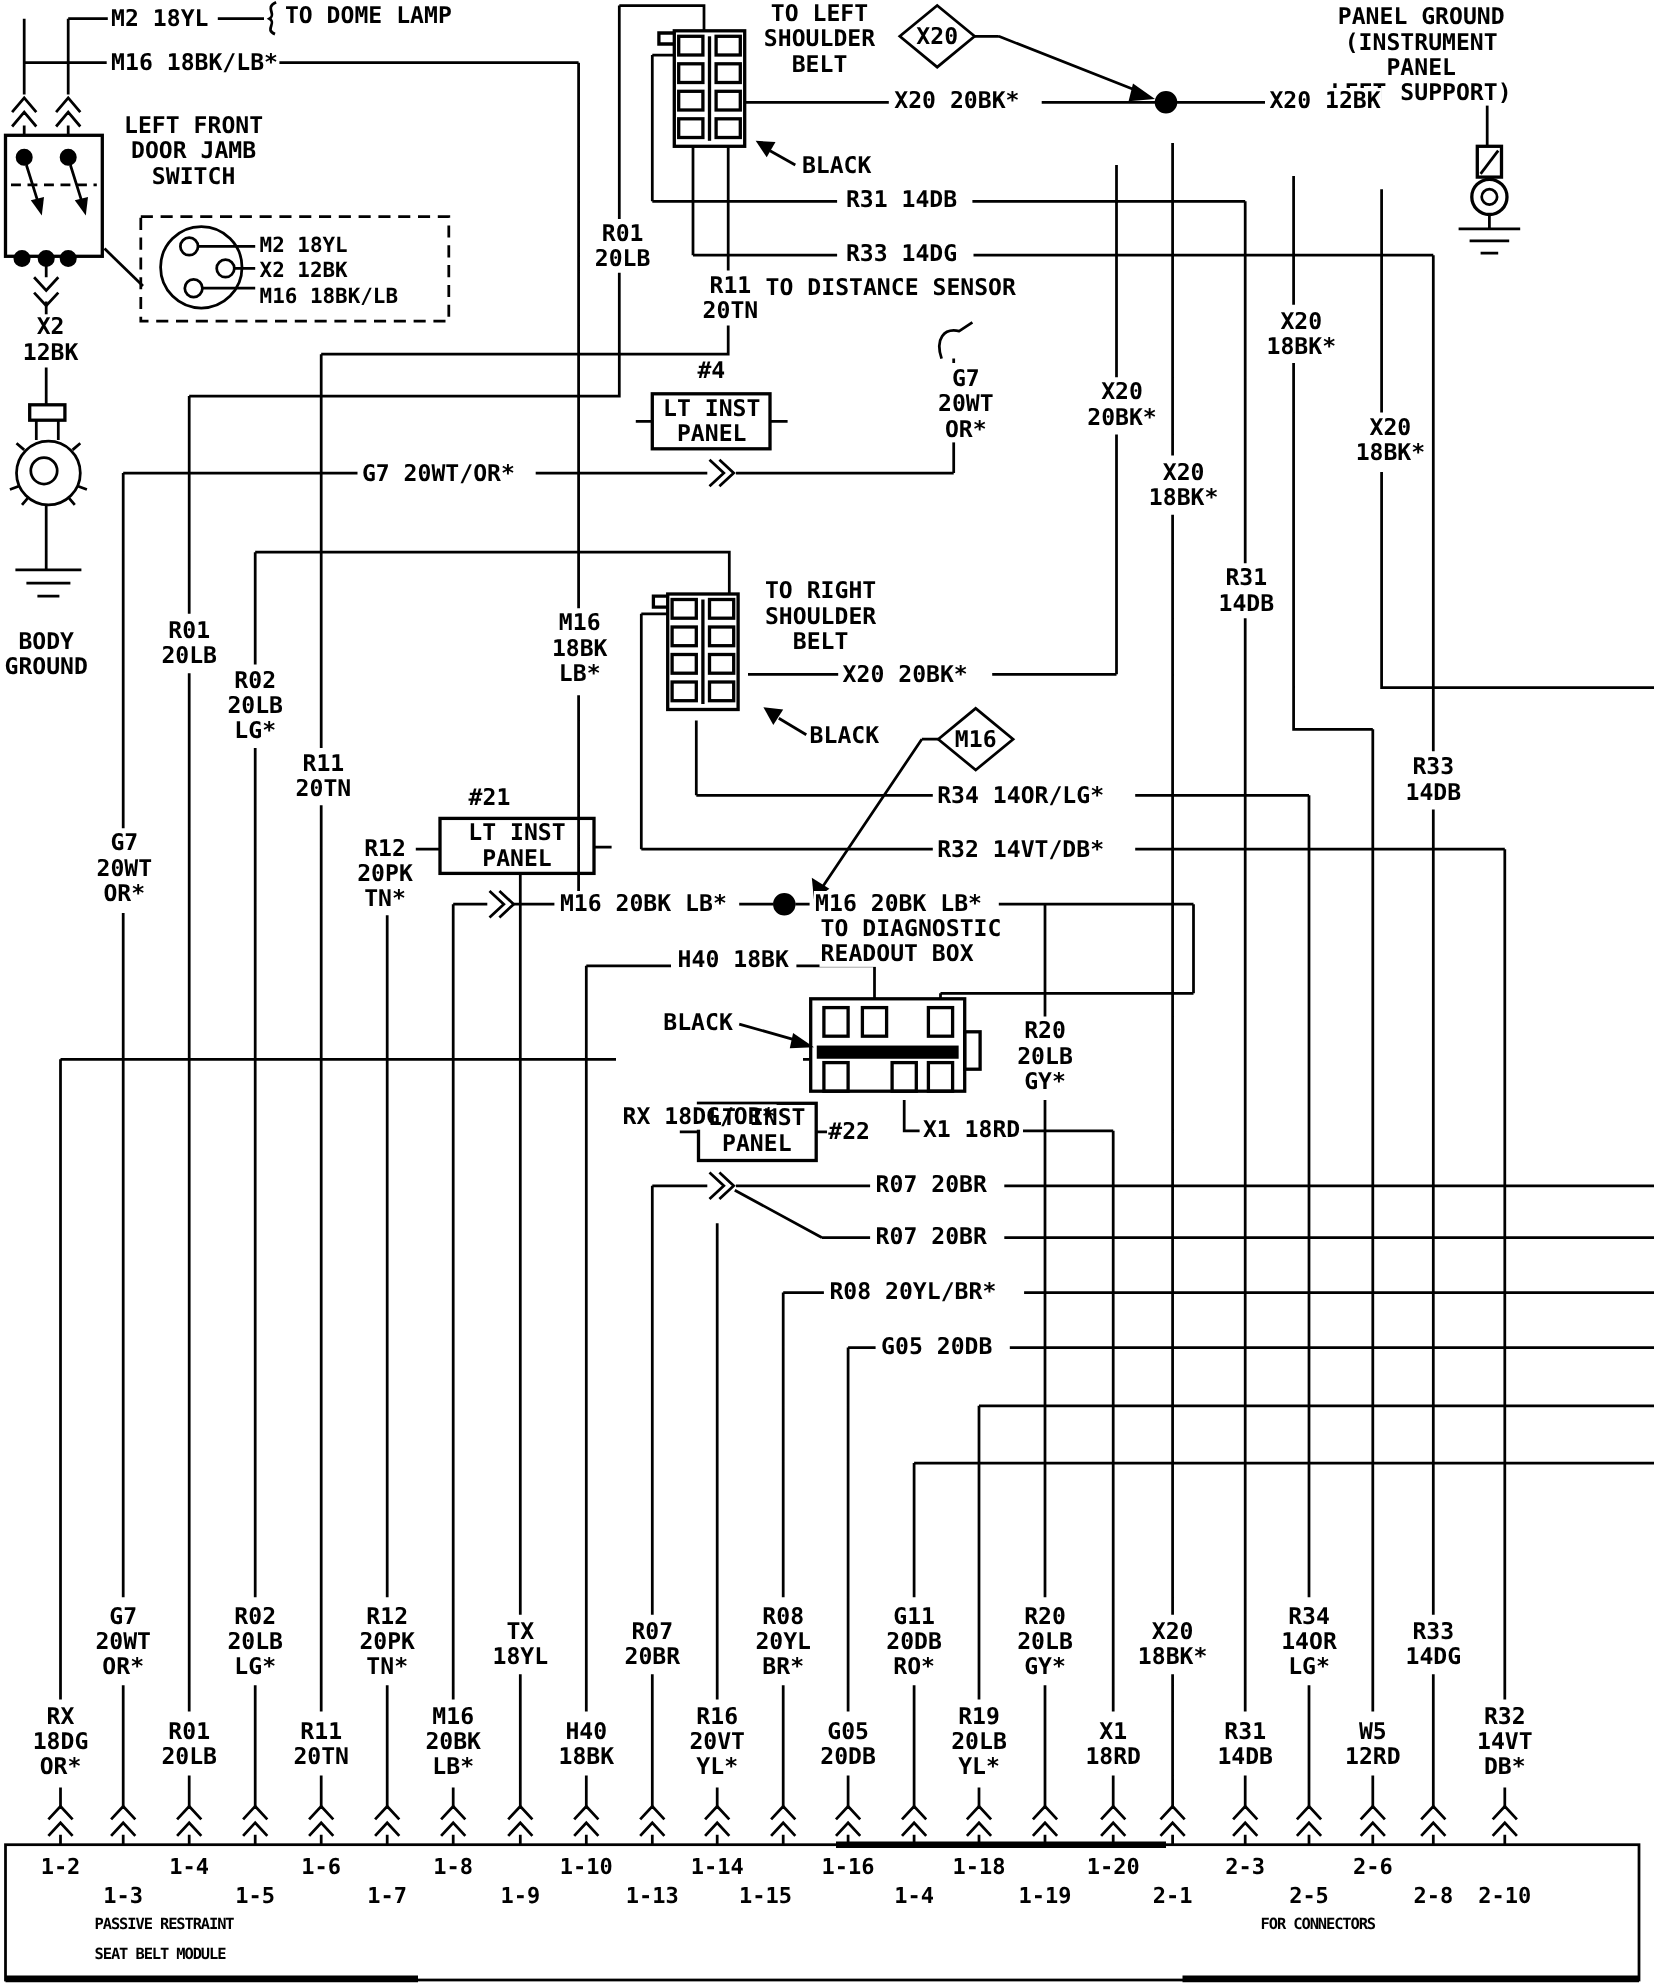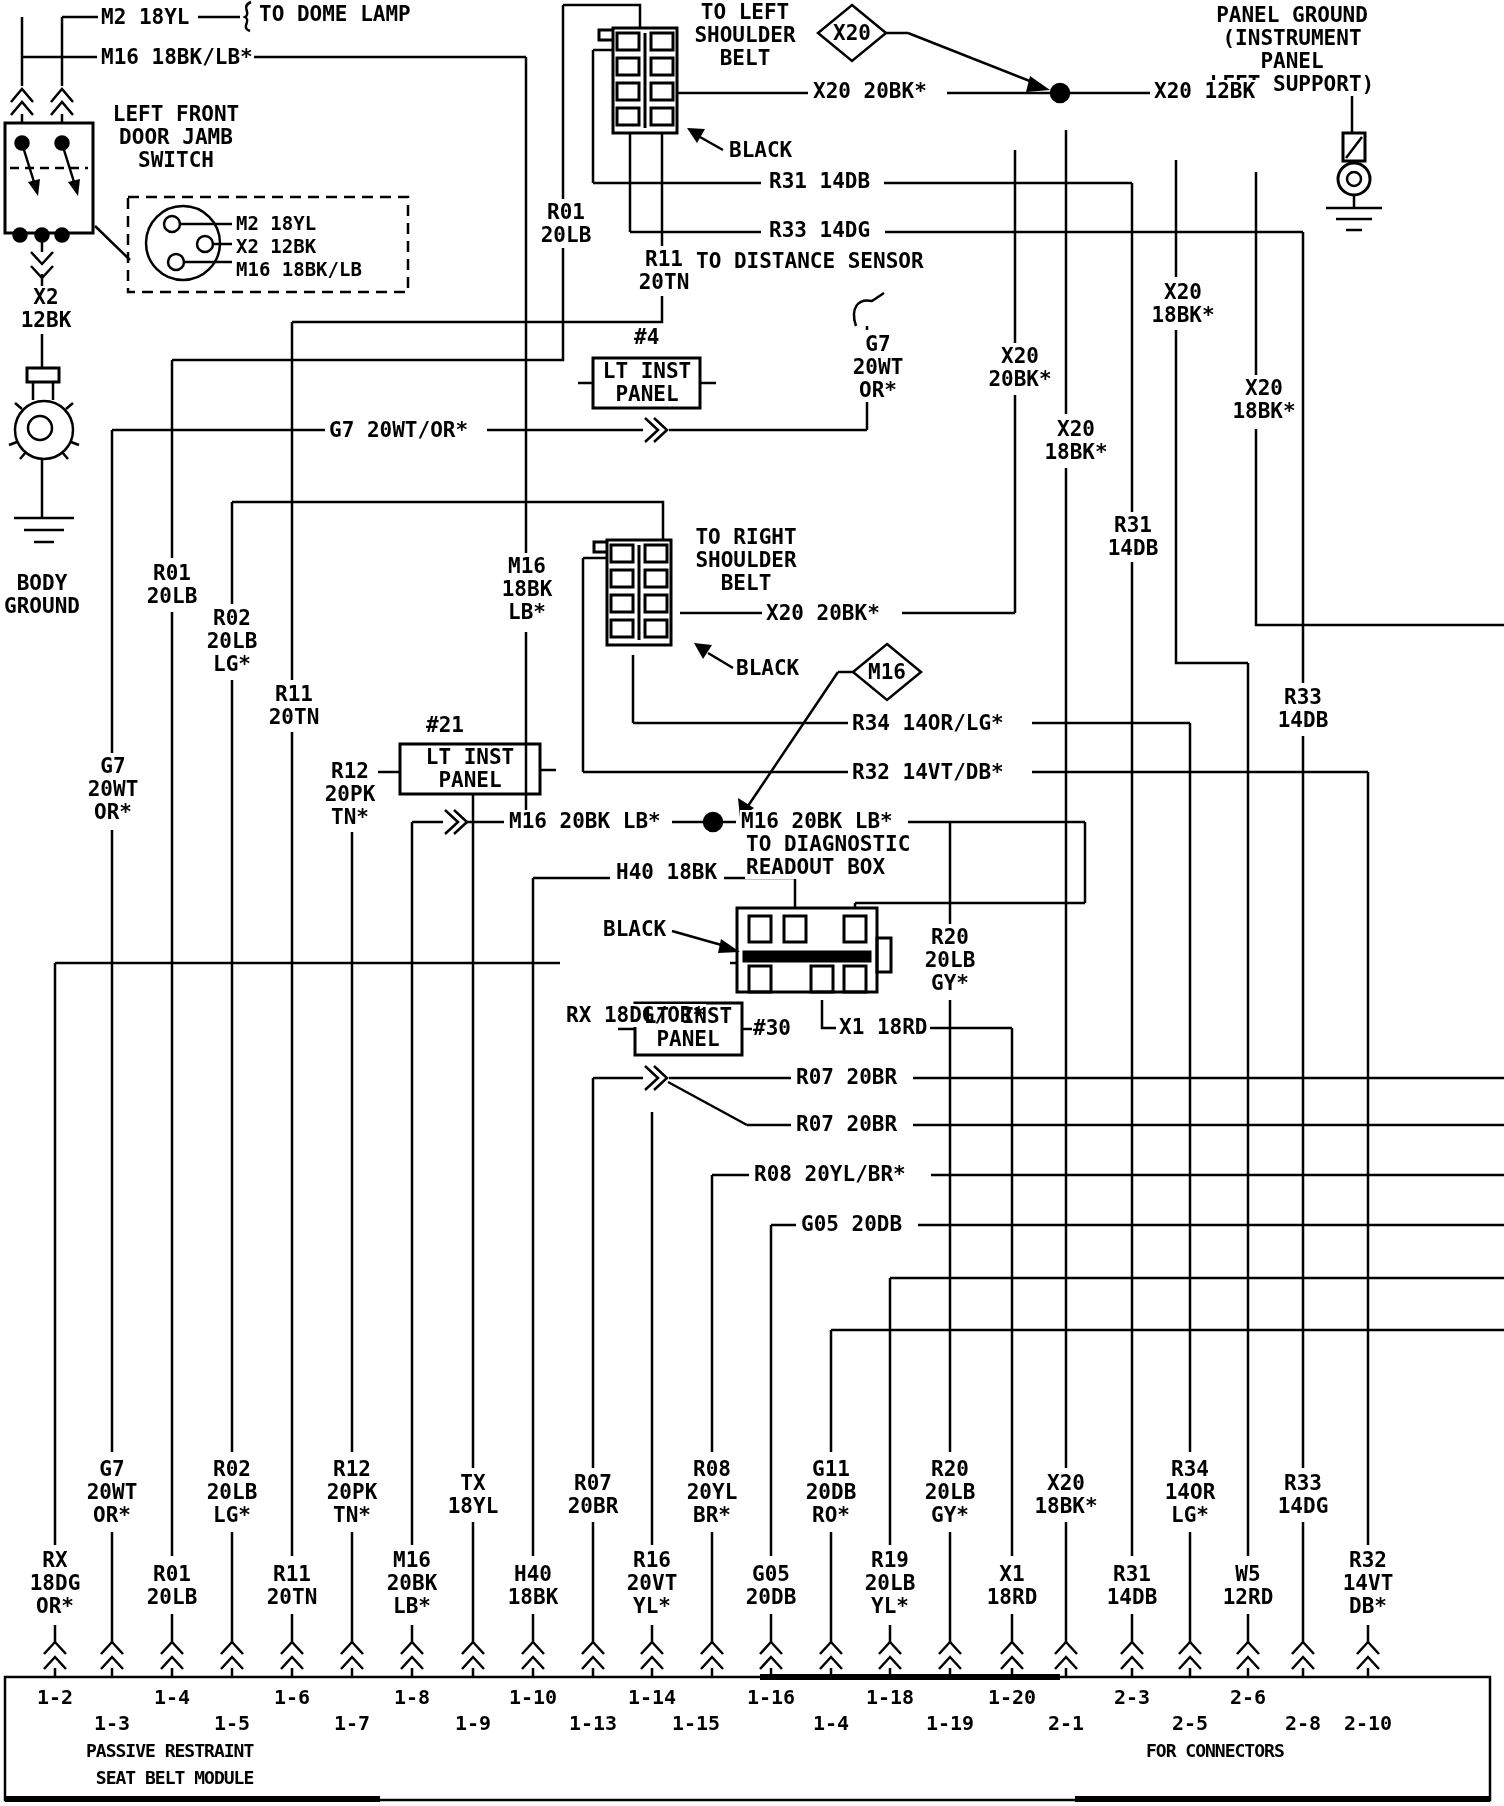--- a/index.html
+++ b/index.html
@@ -5,21 +5,21 @@
   html,body{margin:0;padding:0;background:#fff;}
   #page{position:relative;width:1504px;height:1806px;background:#fff;overflow:hidden;
         font-family:"DejaVu Sans Mono","Liberation Mono",monospace;}
   #wires{position:absolute;left:0;top:0;}
   .lbl{position:absolute;font:bold 21px "DejaVu Sans Mono","Liberation Mono",monospace;
        line-height:23px;color:#000;background:#fff;white-space:pre-line;padding:0 1px;}
   .c{transform:translateX(-50%);text-align:center;}
   .sm{font-size:19px;line-height:21px;}
   .nobg{background:transparent;}
   .pin{font-size:20px;background:transparent;text-align:center;}
-  .mod{font-size:18px;line-height:27px;letter-spacing:-1px;background:transparent;text-align:right;}
+  .mod{font-size:14px;line-height:27px;letter-spacing:-1px;background:transparent;}
 </style>
 </head>
 <body>
 
 <div id="page">
 
 <svg id="wires" width="1504" height="1806" viewBox="0 0 1504 1806" fill="none" stroke="#000" stroke-width="2.5">
 
   <g>
   <path d="
@@ -327,21 +327,21 @@
 <div class="lbl" style="left:745px;top:833px">TO DIAGNOSTIC
 READOUT BOX</div>
 <div class="lbl" style="left:615px;top:861px">H40 18BK</div>
 <div class="lbl" style="left:602px;top:918px">BLACK</div>
 <div class="lbl" style="left:565px;top:1004px">RX 18DG/OR*</div>
 <div class="lbl c" style="left:950px;top:926px">R20
 20LB
 GY*</div>
 <div class="lbl c nobg" style="left:688px;top:1005px">LT INST
 PANEL</div>
-<div class="lbl" style="left:752px;top:1017px">#30</div>
+<div class="lbl" style="left:752px;top:1017px">#22</div>
 <div class="lbl" style="left:838px;top:1016px">X1 18RD</div>
 <div class="lbl" style="left:795px;top:1066px">R07 20BR</div>
 <div class="lbl" style="left:795px;top:1113px">R07 20BR</div>
 <div class="lbl" style="left:753px;top:1163px">R08 20YL/BR*</div>
 <div class="lbl" style="left:800px;top:1213px">G05 20DB</div>
 
 <div class="lbl c" style="left:55px;top:1549px">RX
 18DG
 OR*</div>
 <div class="lbl c" style="left:112px;top:1458px">G7

